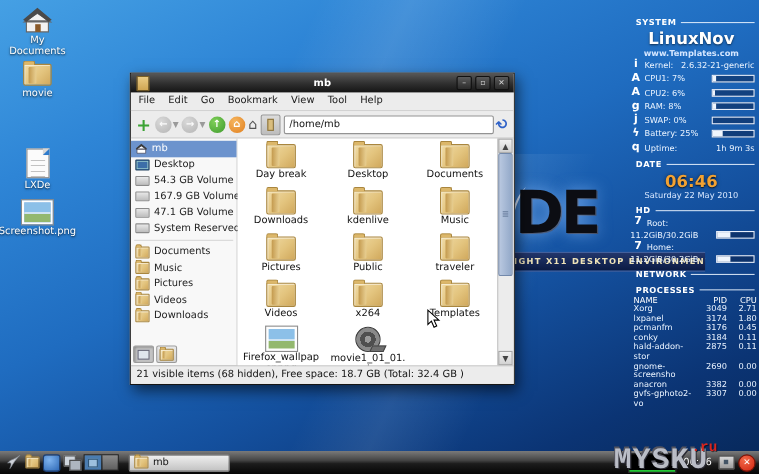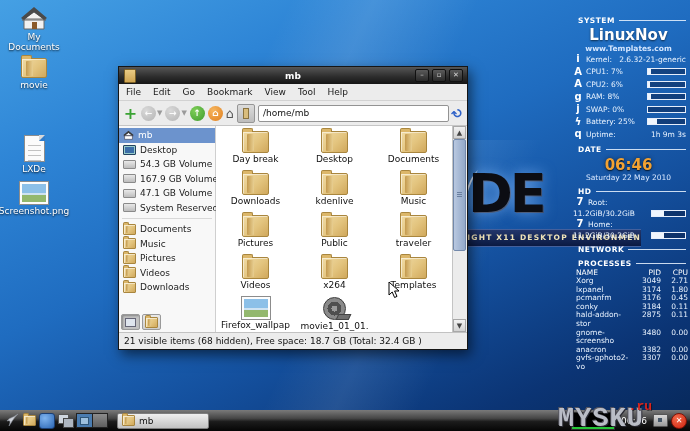--- a/index.html
+++ b/index.html
@@ -308,21 +308,21 @@
         <span class="r">3184</span>
         <span class="r">0.11</span>
     </div>
     <div class="ptable">
       <span>hald-addon-stor</span>
         <span class="r">2875</span>
         <span class="r">0.11</span>
     </div>
     <div class="ptable">
       <span>gnome-screensho</span>
-        <span class="r">3480</span>
+        <span class="r">2690</span>
         <span class="r">0.00</span>
     </div>
     <div class="ptable">
       <span>anacron</span>
         <span class="r">3382</span>
         <span class="r">0.00</span>
     </div>
     <div class="ptable">
       <span>gvfs-gphoto2-vo</span>
         <span class="r">3307</span>

